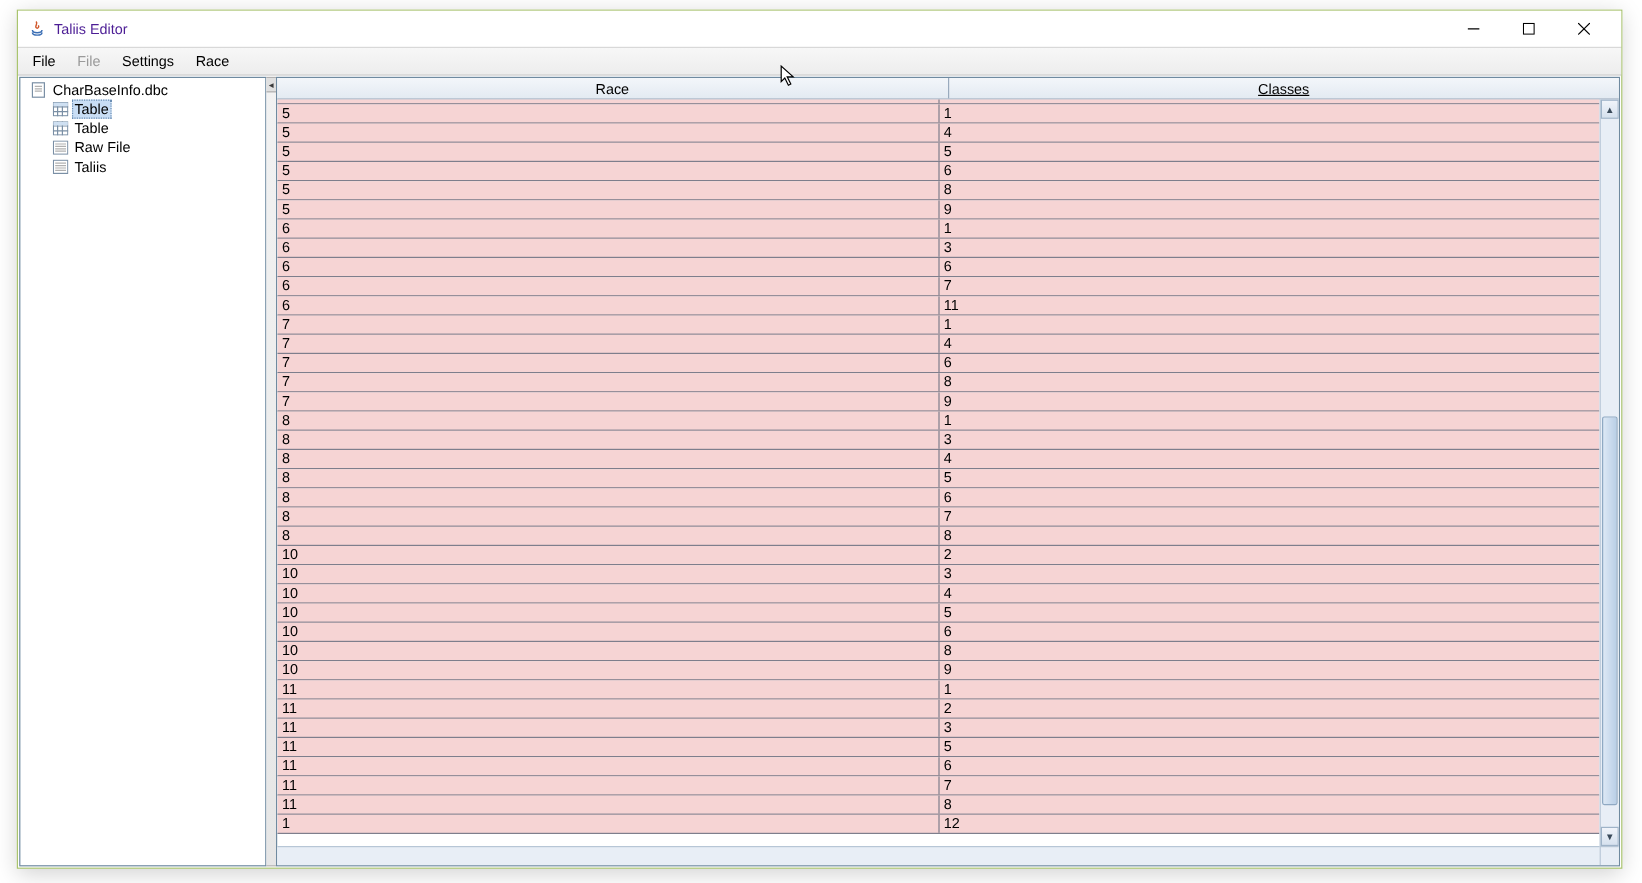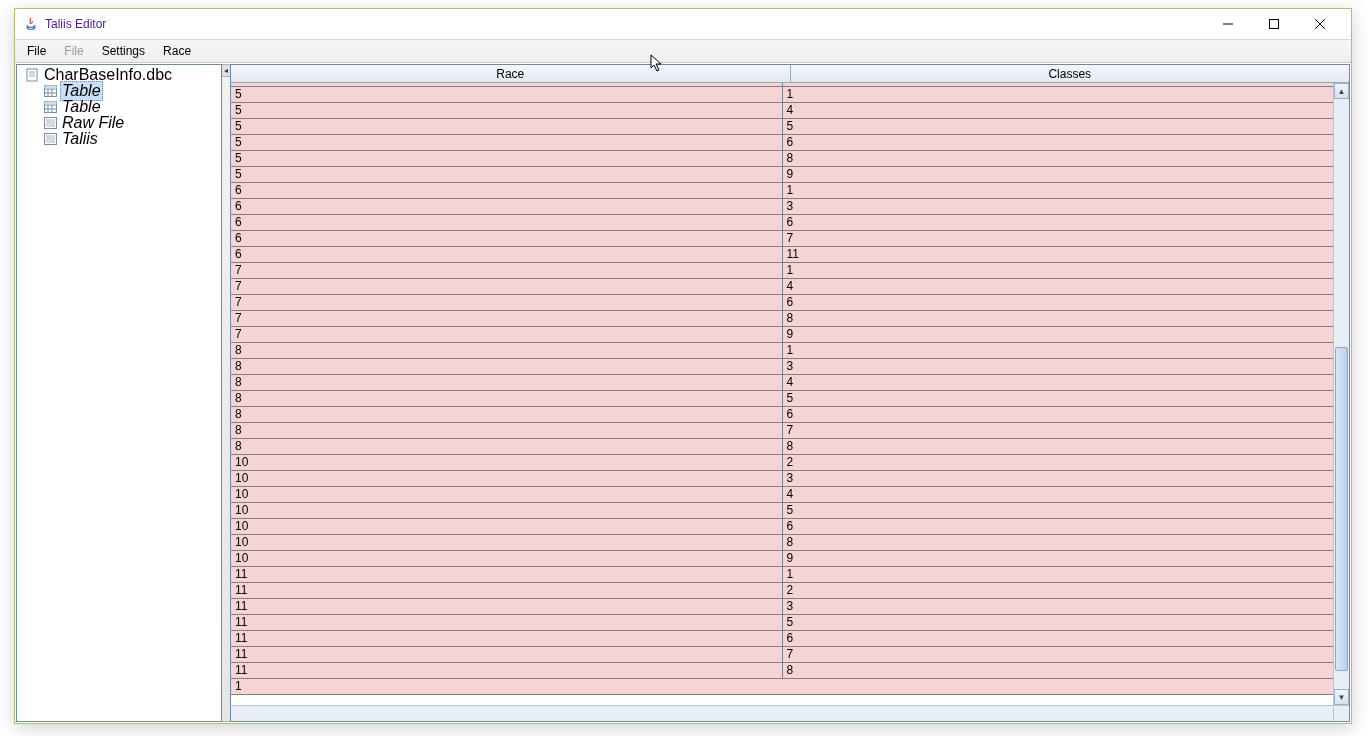--- a/index.html
+++ b/index.html
@@ -11,30 +11,30 @@
   .titlebar .spacer { flex:1; }
   .winbtn { width:46px; height:30px; display:flex; align-items:center; justify-content:center; color:#000; }
   .menubar { height:24px; background: linear-gradient(#f7f7f7,#ededed); border-top:1px solid #d8d8d8; border-bottom:1px solid #c8c8c8; display:flex; align-items:center; padding:0 4px; gap:2px; }
   .menuitem { padding:2px 8px; font-size:12px; color:#000; }
   .menuitem.disabled { color:#9a9a9a; }
   .menuitem .ul { }
   .content { position:absolute; top:55px; left:1px; right:1px; bottom:1px; display:flex; }
   .sidebar { width:206px; background:#fff; border:1px solid #6f8aa0; border-right:1px solid #6f8aa0; position:relative; }
   .splitter { width:8px; background: linear-gradient(#f2f2f2,#e6e6e6); border-top:1px solid #b0b0b0; border-bottom:1px solid #b0b0b0; position:relative; }
   .splitter .arrow { position:absolute; top:0; left:0; width:8px; height:12px; display:flex; align-items:center; justify-content:center; font-size:8px; color:#3a3a3a; background:#e0e0e0; border-bottom:1px solid #b0b0b0;}
-  .tree { padding:2px 4px; font-size:16px; }
+  .tree { padding:2px 4px; font-size:12px; }
   .tree-row { display:flex; align-items:center; height:16px; gap:3px; padding-left:4px;}
-  .tree-row.indent { padding-left:22px;font-style:italic; }
+  .tree-row.indent { padding-left:22px; }
   .tree-icon { width:14px; height:14px; display:inline-flex; align-items:center; justify-content:center; }
   .tree-row.selected .lbl { background:#c9def5; border:1px dotted #6a8db3; padding:0 1px; }
   .lbl { padding:0 2px; }
   .main { flex:1; position:relative; border:1px solid #6f8aa0; background:#fff; overflow:hidden;}
   .table-header { height:18px; background:linear-gradient(#f3f6fa,#e3eaf2); display:flex; border-bottom:1px solid #99aabd;justify-content:center; }
   .th { flex:1; text-align:center; font-size:12px; border-right:1px solid #99aabd; line-height:18px;}
-  .th:last-child { border-right:none; }
+  .th:last-child { border-right:none;text-decoration:underline; }
   .table-body { position:absolute; top:18px; left:0; right:16px; bottom:16px; overflow:hidden;}
   .row { height:16px; display:flex; background:#f6d4d4; border-bottom:1px solid #7e7e8c; }
   .cell { flex:1; padding:0 4px; font-size:12px; line-height:15px; border-right:1px solid #7e7e8c; color:#000;}
   .cell:last-child { border-right:none; }
   .vscroll { position:absolute; top:18px; right:0; bottom:16px; width:16px; background:#e8eef6; border-left:1px solid #b7c6d6;}
   .vscroll .btn { height:16px; background:linear-gradient(#f0f4fa,#d6e1ee); border:1px solid #9fb3c8; display:flex; align-items:center; justify-content:center; font-size:8px; color:#3a4a5a;}
   .vscroll .track { position:absolute; top:16px; bottom:16px; left:0; right:0;}
   .vscroll .thumb { position:absolute; left:1px; right:1px; background:linear-gradient(90deg,#dde8f5,#b9cfe6); border:1px solid #8fa9c3; border-radius:2px;}
   .hscroll { position:absolute; left:0; right:16px; bottom:0; height:16px; background:#e8eef6; border-top:1px solid #b7c6d6;}
   .corner { position:absolute; right:0; bottom:0; width:16px; height:16px; background:#e8eef6; border-left:1px solid #b7c6d6; border-top:1px solid #b7c6d6;}
@@ -306,20 +306,21 @@
           <div class="row">
             <div class="cell">11</div>
             <div class="cell">7</div>
           </div>
           <div class="row">
             <div class="cell">11</div>
             <div class="cell">8</div>
           </div>
           <div class="row">
             <div class="cell">1</div>
+            <div class="cell">12</div>
           </div>
         </div>
 
       <div class="vscroll">
         <div class="btn" style="position:absolute;top:0;left:0;right:0">▲</div>
         <div class="track">
           <div class="thumb" id="vthumb" style="top: 42%; height: 55%;"></div>
         </div>
         <div class="btn" style="position:absolute;bottom:0;left:0;right:0">▼</div>
       </div>

